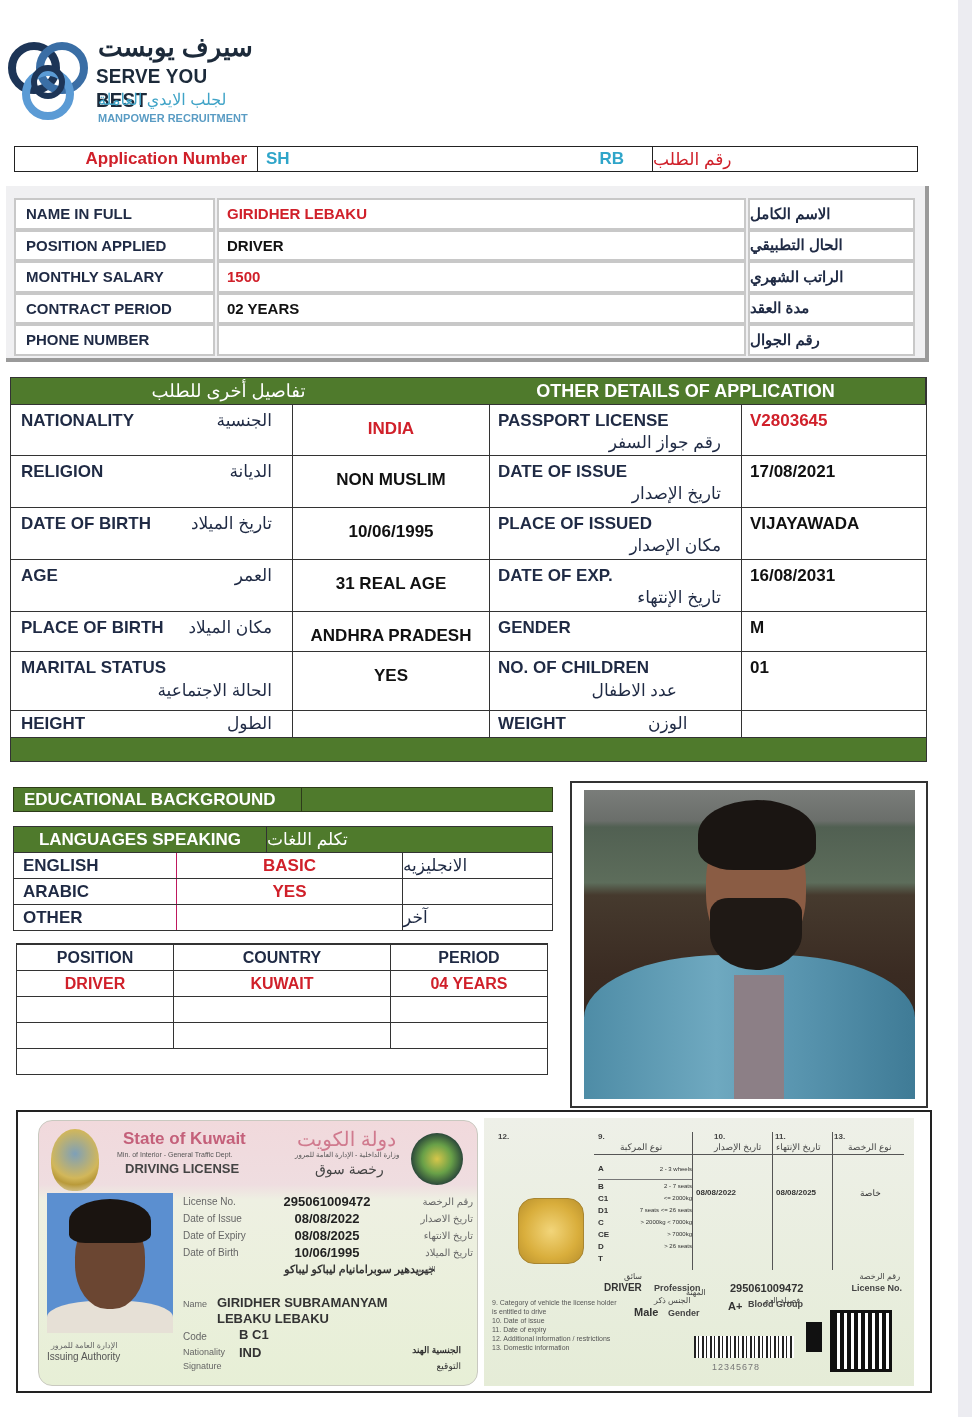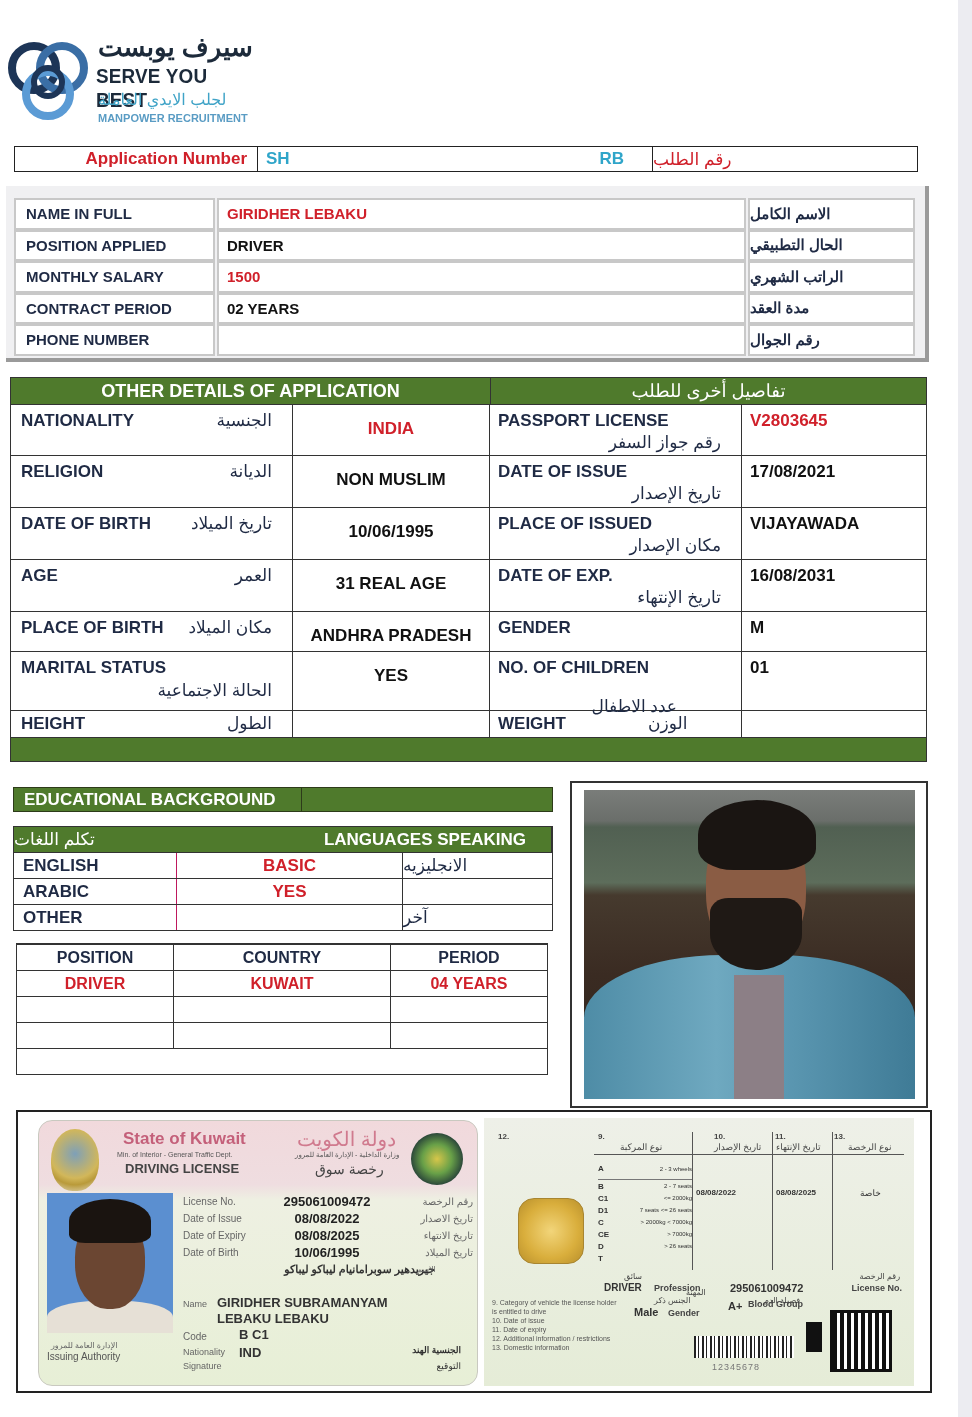--- a/index.html
+++ b/index.html
@@ -150,22 +150,22 @@
     <div class="basic-row">
       <div class="bc1">PHONE NUMBER</div>
       <div class="bc2" style="color:#111"></div>
       <div class="bc3 ar">رقم الجوال</div>
     </div>
   </div>
 </div>
 
 <div class="abs other">
   <div class="other-head green-bar">
+    <div style="flex:1; direction:rtl; font-weight:normal;">تفاصيل أخرى للطلب</div>
     <div style="width:480px; border-right:1px solid #333;">OTHER DETAILS OF APPLICATION</div>
-    <div style="flex:1; direction:rtl; font-weight:normal;">تفاصيل أخرى للطلب</div>
   </div>
 
   <div class="orow" style="height:51px;">
     <div class="oc1"><span>NATIONALITY</span><span class="ar ar-right">الجنسية</span></div>
     <div class="oc2 red">INDIA</div>
     <div class="oc3"><span>PASSPORT LICENSE</span><span class="ar ar-below" style="top:27px;">رقم جواز السفر</span></div>
     <div class="oc4 red">V2803645</div>
   </div>
 
   <div class="orow" style="height:52px;">
@@ -192,42 +192,42 @@
   <div class="orow" style="height:40px;">
     <div class="oc1"><span>PLACE OF BIRTH</span><span class="ar ar-right">مكان الميلاد</span></div>
     <div class="oc2" style="color:#111">ANDHRA PRADESH</div>
     <div class="oc3"><span>GENDER</span></div>
     <div class="oc4" style="color:#111">M</div>
   </div>
 
   <div class="orow" style="height:59px;">
     <div class="oc1"><span>MARITAL STATUS</span><span class="ar ar-below" style="top:28px;">الحالة الاجتماعية</span></div>
     <div class="oc2" style="color:#111">YES</div>
-    <div class="oc3"><span>NO. OF CHILDREN</span><span class="ar ar-below" style="top:44px; right:64px;">عدد الاطفال</span></div>
+    <div class="oc3"><span>NO. OF CHILDREN</span><span class="ar ar-below" style="top:28px; right:64px;">عدد الاطفال</span></div>
     <div class="oc4" style="color:#111">01</div>
   </div>
 
   <div class="orow" style="height:27px;">
     <div class="oc1" style="padding-top:3px;"><span>HEIGHT</span><span class="ar ar-right" style="top:2px;">الطول</span></div>
     <div class="oc2"></div>
     <div class="oc3" style="padding-top:3px;"><span>WEIGHT</span><span class="ar" style="position:absolute; left:158px; top:2px;">الوزن</span></div>
     <div class="oc4"></div>
   </div>
   <div class="green-foot"></div>
 </div>
 
 <div class="abs edu">
   <div style="width:288px; border-right:1px solid #2d3b1a;">EDUCATIONAL BACKGROUND</div>
   <div style="flex:1;"></div>
 </div>
 
 <div class="abs lang">
   <div class="lang-head">
+    <div style="width:253px; border-right:1px solid #333; justify-content:center;">LANGUAGES SPEAKING</div>
     <div style="flex:1; justify-content:flex-end; padding-right:9px; direction:rtl; font-weight:normal;">تكلم اللغات</div>
-    <div style="width:253px; border-right:1px solid #333; justify-content:center;">LANGUAGES SPEAKING</div>
   </div>
   <div class="lrow">
     <div class="lc1">ENGLISH</div>
     <div class="lc2">BASIC</div>
     <div class="lc3">الانجليزيه</div>
   </div>
   <div class="lrow">
     <div class="lc1">ARABIC</div>
     <div class="lc2">YES</div>
     <div class="lc3"></div>

